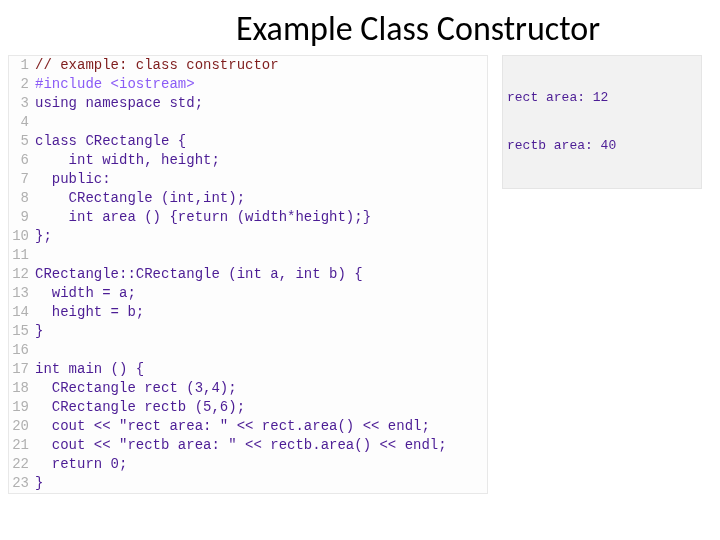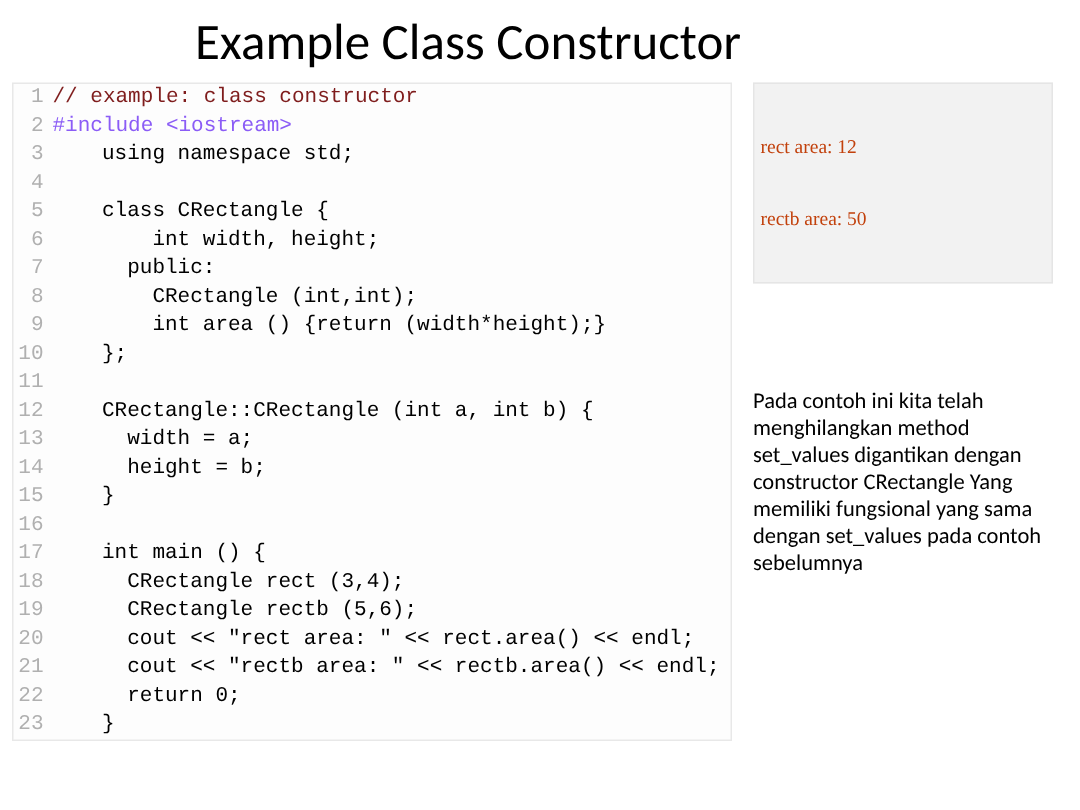--- a/index.html
+++ b/index.html
@@ -5,21 +5,21 @@
   * { margin: 0; padding: 0; box-sizing: border-box; }
   body {
     width: 720px;
     height: 540px;
     background: #ffffff;
     font-family: Calibri, Arial, sans-serif;
     position: relative;
     overflow: hidden;
   }
   .title {
-    text-align: center;
+    text-align: right;
     font-size: 34px;
     font-weight: 400;
     color: #000;
     margin-top: 8px;
     margin-bottom: 6px;
     padding-left: 24px;
     padding-right: 120px;
   }
   .content {
     display: flex;
@@ -45,34 +45,34 @@
     color: #b0b0b0;
     padding-right: 6px;
     user-select: none;
     flex-shrink: 0;
   }
   .code-text {
     flex: 1;
   }
   .tok-comment { color: #7f1d1d; }
   .tok-keyword { color: #8b5cf6; }
-  .tok-plain   { color: #000000; margin-left: 33px; }
+  .tok-plain   { color: #4c1d95; }
   .side {
     display: flex;
     flex-direction: column;
     margin-left: 14px;
     width: 200px;
   }
   .output-box {
     background: #f2f2f2;
     border: 1px solid #e5e5e5;
-    font-family: Liberation Serif, serif;
+    font-family: Liberation Mono, monospace;
     font-size: 13px;
     line-height: 16px;
-    color: #c2410c;
+    color: #4c1d95;
     padding: 2px 4px;
     white-space: pre;
   }
   .explain {
     margin-top: 70px;
     font-family: Calibri, Arial, sans-serif;
     font-size: 15px;
     line-height: 18px;
     color: #000;
   }
@@ -82,18 +82,17 @@
 
 <div class="title">Example Class Constructor</div>
 
 <div class="content">
 
   <div class="code-block" id="code-block"><div class="code-line"><span class="gutter">1</span><span class="code-text tok-comment">// example: class constructor</span></div><div class="code-line"><span class="gutter">2</span><span class="code-text tok-keyword">#include &lt;iostream&gt;</span></div><div class="code-line"><span class="gutter">3</span><span class="code-text tok-plain">using namespace std;</span></div><div class="code-line"><span class="gutter">4</span><span class="code-text tok-plain"></span></div><div class="code-line"><span class="gutter">5</span><span class="code-text tok-plain">class CRectangle {</span></div><div class="code-line"><span class="gutter">6</span><span class="code-text tok-plain">    int width, height;</span></div><div class="code-line"><span class="gutter">7</span><span class="code-text tok-plain">  public:</span></div><div class="code-line"><span class="gutter">8</span><span class="code-text tok-plain">    CRectangle (int,int);</span></div><div class="code-line"><span class="gutter">9</span><span class="code-text tok-plain">    int area () {return (width*height);}</span></div><div class="code-line"><span class="gutter">10</span><span class="code-text tok-plain">};</span></div><div class="code-line"><span class="gutter">11</span><span class="code-text tok-plain"></span></div><div class="code-line"><span class="gutter">12</span><span class="code-text tok-plain">CRectangle::CRectangle (int a, int b) {</span></div><div class="code-line"><span class="gutter">13</span><span class="code-text tok-plain">  width = a;</span></div><div class="code-line"><span class="gutter">14</span><span class="code-text tok-plain">  height = b;</span></div><div class="code-line"><span class="gutter">15</span><span class="code-text tok-plain">}</span></div><div class="code-line"><span class="gutter">16</span><span class="code-text tok-plain"></span></div><div class="code-line"><span class="gutter">17</span><span class="code-text tok-plain">int main () {</span></div><div class="code-line"><span class="gutter">18</span><span class="code-text tok-plain">  CRectangle rect (3,4);</span></div><div class="code-line"><span class="gutter">19</span><span class="code-text tok-plain">  CRectangle rectb (5,6);</span></div><div class="code-line"><span class="gutter">20</span><span class="code-text tok-plain">  cout &lt;&lt; "rect area: " &lt;&lt; rect.area() &lt;&lt; endl;</span></div><div class="code-line"><span class="gutter">21</span><span class="code-text tok-plain">  cout &lt;&lt; "rectb area: " &lt;&lt; rectb.area() &lt;&lt; endl;</span></div><div class="code-line"><span class="gutter">22</span><span class="code-text tok-plain">  return 0;</span></div><div class="code-line"><span class="gutter">23</span><span class="code-text tok-plain">}</span></div></div>
 
   <div class="side">
     <div class="output-box">
       <div>rect area: 12</div>
-      <div>rectb area: 50</div>
+      <div>rectb area: 40</div>
     </div>
-    <div class="explain">Pada contoh ini kita telah menghilangkan method set_values digantikan dengan constructor CRectangle Yang memiliki fungsional yang sama dengan set_values pada contoh sebelumnya</div>
   </div>
 
 </div>
 
 </body></html>

